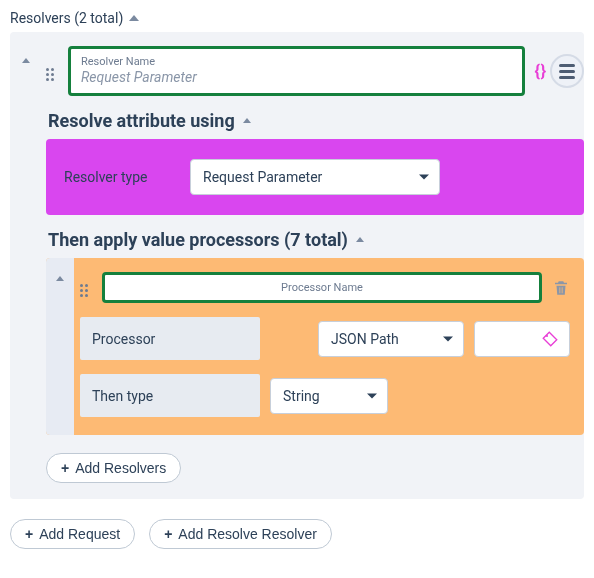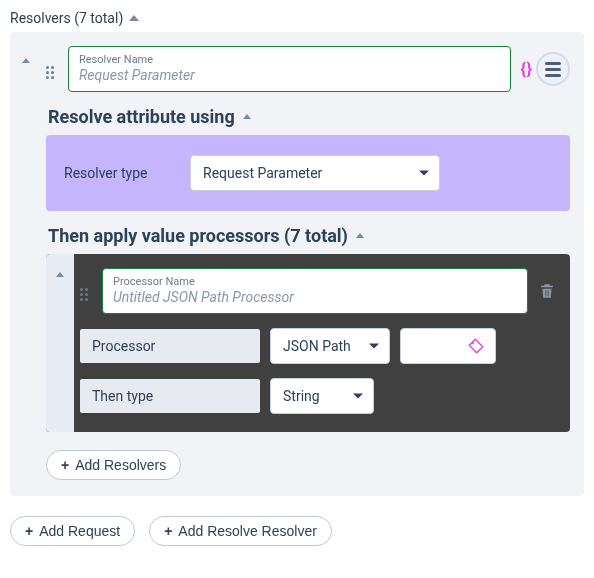--- a/index.html
+++ b/index.html
@@ -96,21 +96,21 @@
     cursor:grab;
     padding-top:6px;
   }
   .drag-dots span {
     width:3px;height:3px;background:#6d7b90;border-radius:50%;
   }
 
   .float-input {
     flex:1;
     background:#fff;
-    border:1px solid #15803d;
+    border:3px solid #15803d;
     border-radius:4px;
     padding:6px 10px 6px 10px;
     position:relative;
   }
   .float-input .lbl {
     font-size:11px;
     color:#6d7b90;
   }
   .float-input .val {
     font-size:14px;
@@ -154,21 +154,21 @@
     font-weight:700;
     font-size:18px;
     color:#2d4158;
     margin:14px 0 8px 2px;
     display:flex;align-items:center;gap:8px;
     cursor:pointer;
   }
 
   
   .white-panel {
-    background:#c4b5fd;
+    background:#d946ef;
     border-radius:4px;
     padding:20px 18px;
     display:flex;
     align-items:center;
     gap:26px;
   }
   .lbl-col { color:#2d4158; font-size:14px; min-width:100px; }
   .select-box {
     position:relative;
     border:1px solid #c7cfda;
@@ -186,23 +186,24 @@
     position:absolute;
     right:10px;top:50%;transform:translateY(-50%);
     width:0;height:0;
     border-left:5px solid transparent;
     border-right:5px solid transparent;
     border-top:5px solid #2d4158;
   }
 
   
   .processor-card {
-    background:#404040;
-    border-radius:4px;
-    display:flex;
+    background:#fdba74;
+    border-radius:4px;
+    display:flex;
+    text-align:center;
   }
   .processor-body {
     flex:1;
     padding:14px 14px 18px 6px;
   }
   .proc-title-row {
     display:flex;
     align-items:center;
     gap:10px;
   }
@@ -215,21 +216,21 @@
 
   .field-row {
     display:flex;
     align-items:center;
     gap:10px;
     margin-top:14px;
   }
   .field-label-box {
     flex:0 0 180px;
     background:#e7ebf1;
-    height:34px;
+    height:43px;
     display:flex;
     align-items:center;
     padding:0 12px;
     font-size:14px;
     color:#2d4158;
     border-radius:2px;
   }
   .tag-box {
     width:96px;
     height:36px;
@@ -250,21 +251,21 @@
   .bottom-row {
     display:flex;
     gap:14px;
     margin-top:20px;
   }
 </style>
 </head>
 <body>
 
 <div class="section-header top-caption">
-  <span>Resolvers (7 total)</span>
+  <span>Resolvers (2 total)</span>
   <span class="caret-up"></span>
 </div>
 
 <div class="resolver-card">
   <div class="collapse-gutter">
     <span class="caret-up small"></span>
   </div>
   <div class="resolver-body">
 
     <div class="title-row">
@@ -320,46 +321,45 @@
           <div class="drag-dots">
             <span></span>
               <span></span>
               <span></span>
               <span></span>
               <span></span>
               <span></span>
           </div>
           <div class="float-input" style="flex:1;">
             <div class="lbl">Processor Name</div>
-            <div class="val" contenteditable="true" style="">Untitled JSON Path Processor</div>
           </div>
           <div class="trash-icon">
             <svg viewBox="0 0 24 24" width="18" height="20" fill="#8a96a8">
                 <path d="M9 3h6l1 2h4v2H4V5h4l1-2zM6 9h12l-1 12H7L6 9zm4 2v8h1v-8h-1zm3 0v8h1v-8h-1z"></path>
               </svg>
           </div>
         </div>
 
         <div class="field-row">
           <div class="field-label-box">Processor</div>
-          <div class="select-box" style="width:120px;">
+          <div class="select-box" style="width:146px;margin-left:48px;">
             <span>JSON Path</span>
             <span class="chev"></span>
           </div>
           <div class="tag-box">
             <svg viewBox="0 0 24 24" width="18" height="18" fill="none" stroke="#e83ed6" stroke-width="1.8">
               <path d="M3 11 L11 3 L21 13 L13 21 Z"></path>
               <circle cx="8" cy="8" r="1.4" fill="#e83ed6" stroke="none"></circle>
             </svg>
           </div>
         </div>
 
         <div class="field-row">
           <div class="field-label-box">Then type</div>
-          <div class="select-box" style="width:104px;">
+          <div class="select-box" style="width:118px;">
             <span>String</span>
             <span class="chev"></span>
           </div>
         </div>
 
       </div>
     </div>
 
     <div class="add-proc-wrap">
       <button class="pill-btn">

